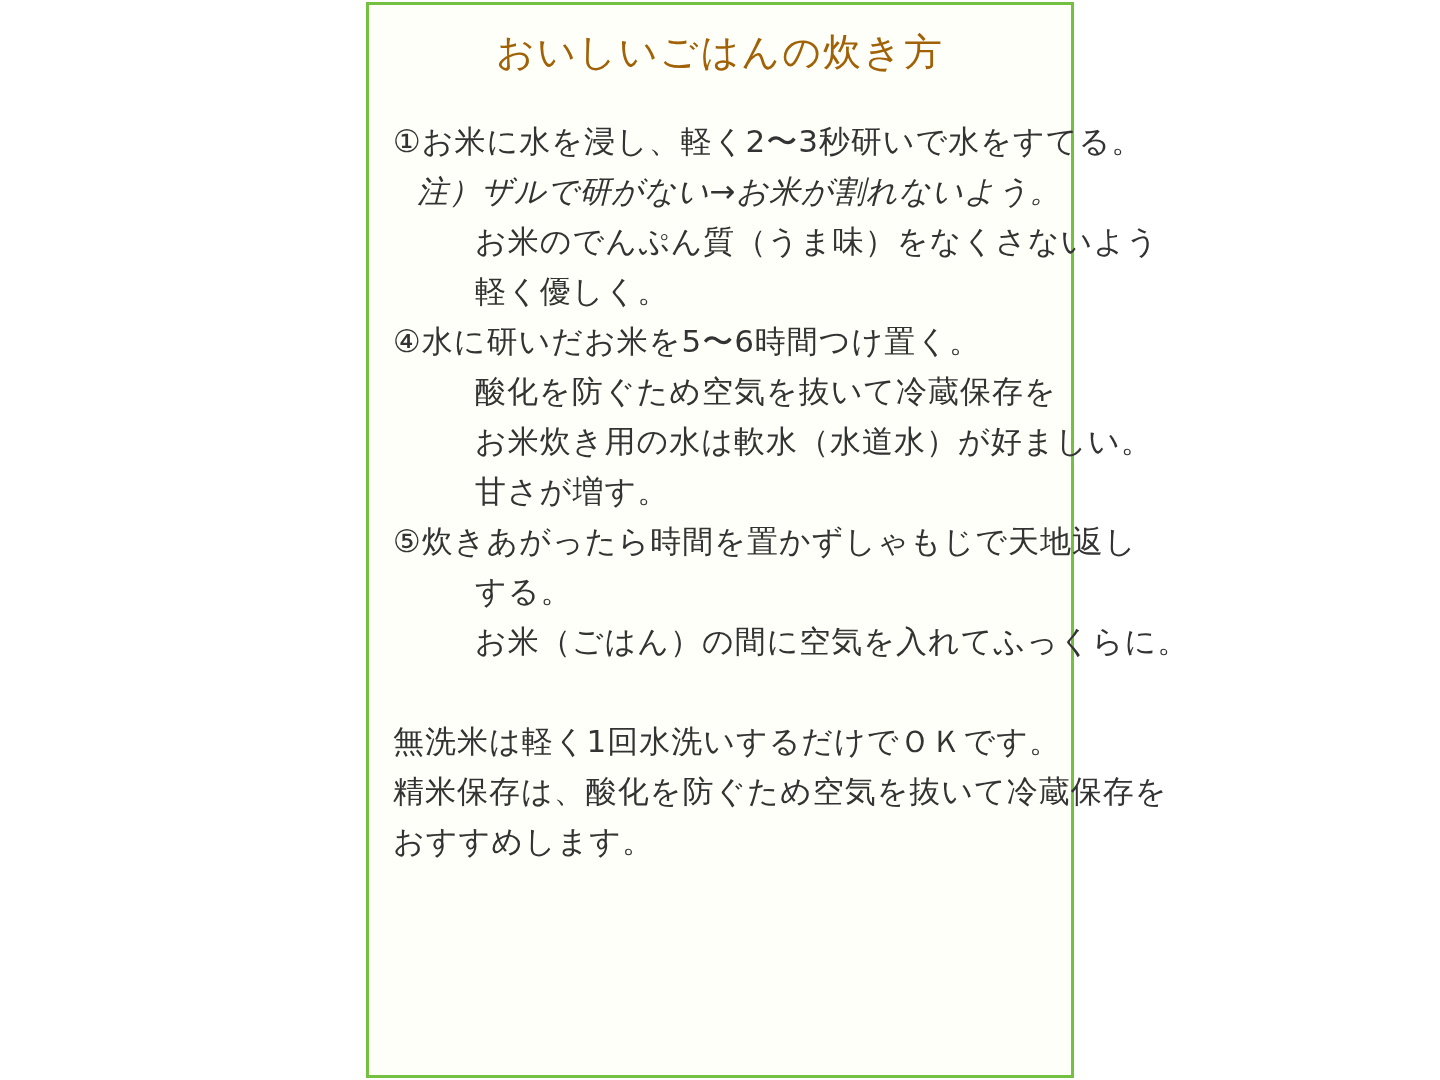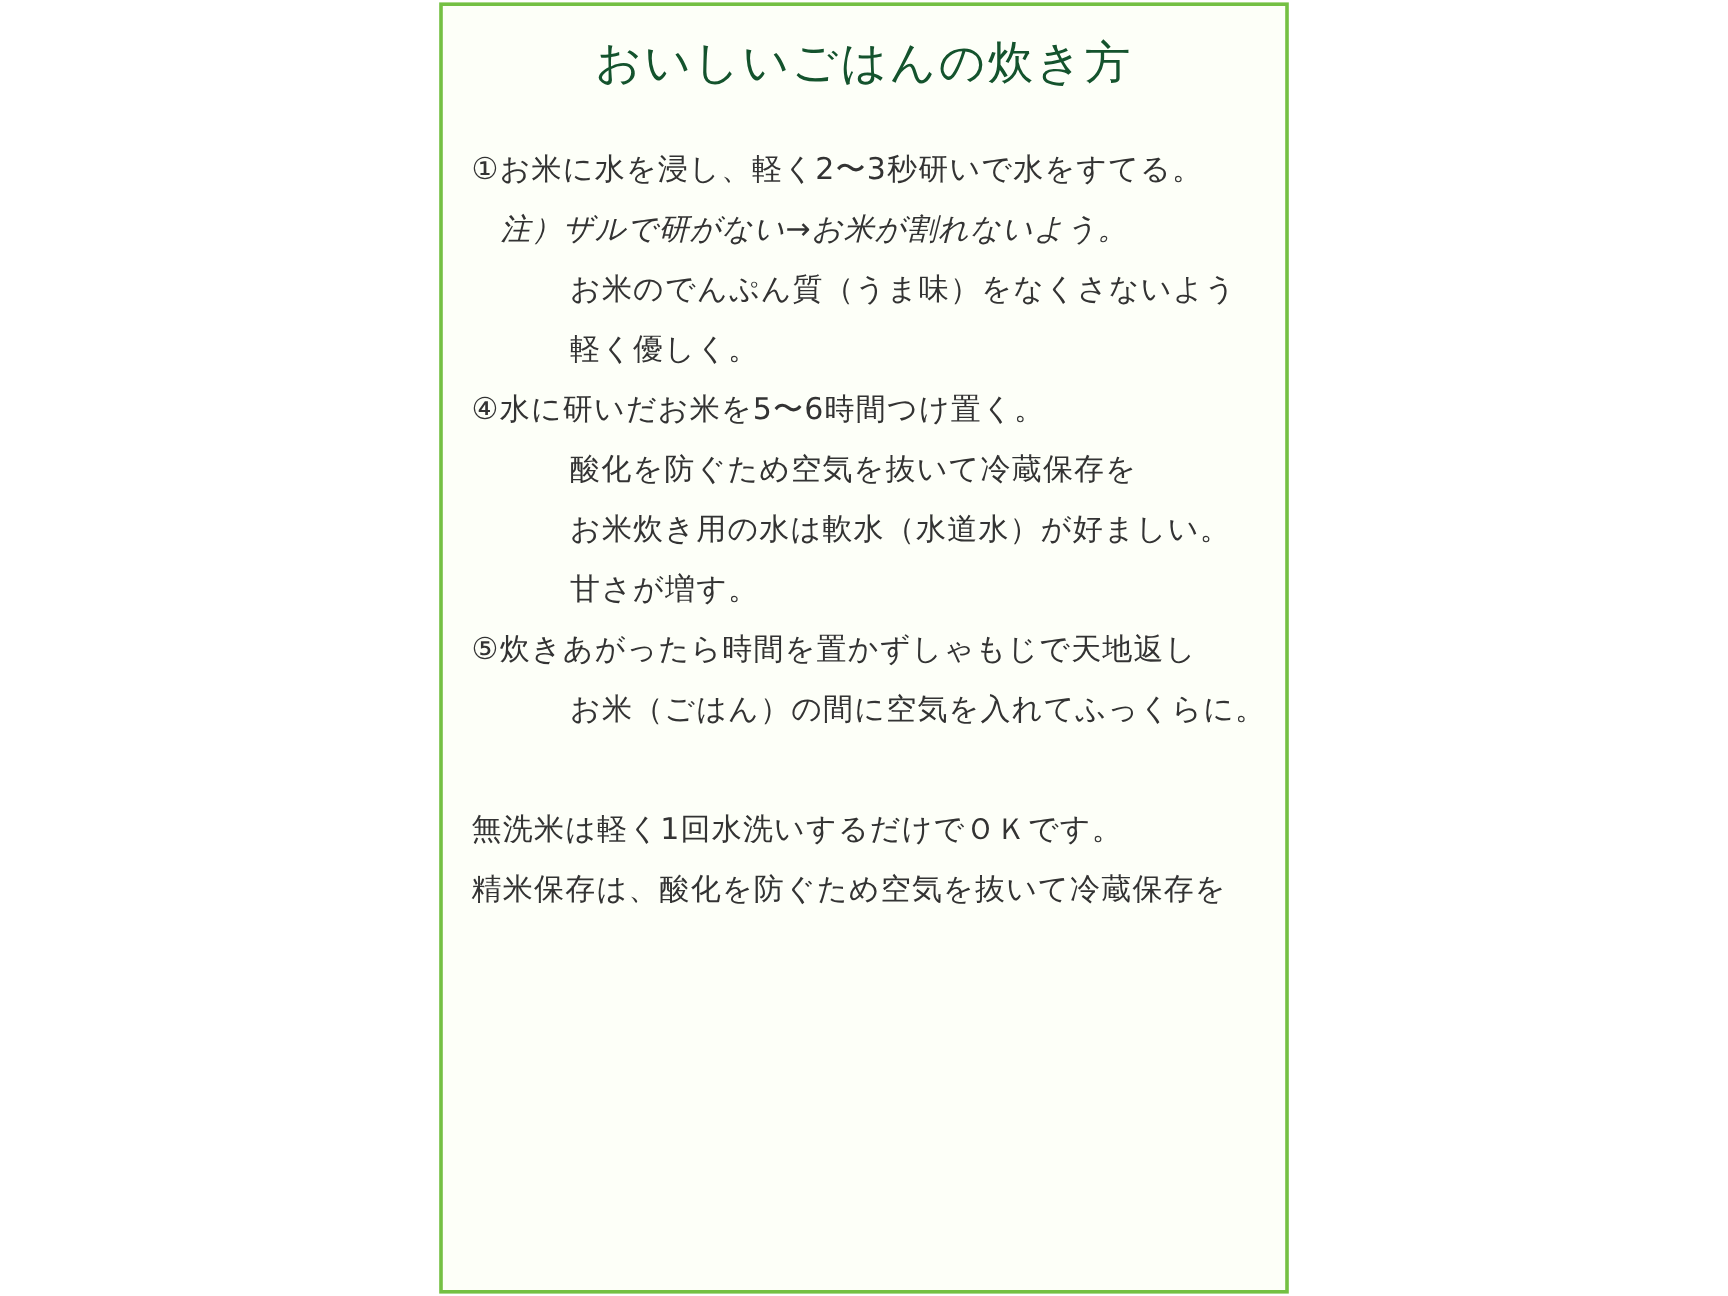--- a/index.html
+++ b/index.html
@@ -30,30 +30,30 @@
     border: 3px solid #74c043;
     border-top: 3px solid #74c043;
   }
 
   #title {
     margin: 0;
     padding-top: 22px;
     text-align: center;
     font-size: 38px;
     font-weight: 400;
-    color: #14532d;
+    color: #a16207;
     letter-spacing: 2px;
     font-family: "DejaVu Sans", sans-serif;
   }
 
   #body-text {
     margin: 0;
     padding: 38px 24px 0 24px;
     color: #333333;
-    font-size: 25px;
+    font-size: 31px;
     line-height: 50px;
     letter-spacing: 1px;
     font-family: "DejaVu Sans", sans-serif;
   }
 
   .line {
     white-space: pre;
   }
 
   .indent1 { padding-left: 24px; font-style: italic; }
@@ -69,19 +69,21 @@
     <div id="body-text">
       <div class="line">①お米に水を浸し、軽く2〜3秒研いで水をすてる。</div>
       <div class="line indent1">注）ザルで研がない→お米が割れないよう。</div>
       <div class="line indent2">お米のでんぷん質（うま味）をなくさないよう</div>
       <div class="line indent2">軽く優しく。</div>
       <div class="line">④水に研いだお米を5〜6時間つけ置く。</div>
       <div class="line indent2">酸化を防ぐため空気を抜いて冷蔵保存を</div>
       <div class="line indent2">お米炊き用の水は軟水（水道水）が好ましい。</div>
       <div class="line indent2">甘さが増す。</div>
       <div class="line">⑤炊きあがったら時間を置かずしゃもじで天地返し</div>
+      <div class="line indent2">する。</div>
       <div class="line indent2">お米（ごはん）の間に空気を入れてふっくらに。</div>
       <div class="line blank"></div>
       <div class="line">無洗米は軽く1回水洗いするだけでＯＫです。</div>
       <div class="line">精米保存は、酸化を防ぐため空気を抜いて冷蔵保存を</div>
+      <div class="line">おすすめします。</div>
     </div>
   </div>
 </div>
 
 </body></html>

